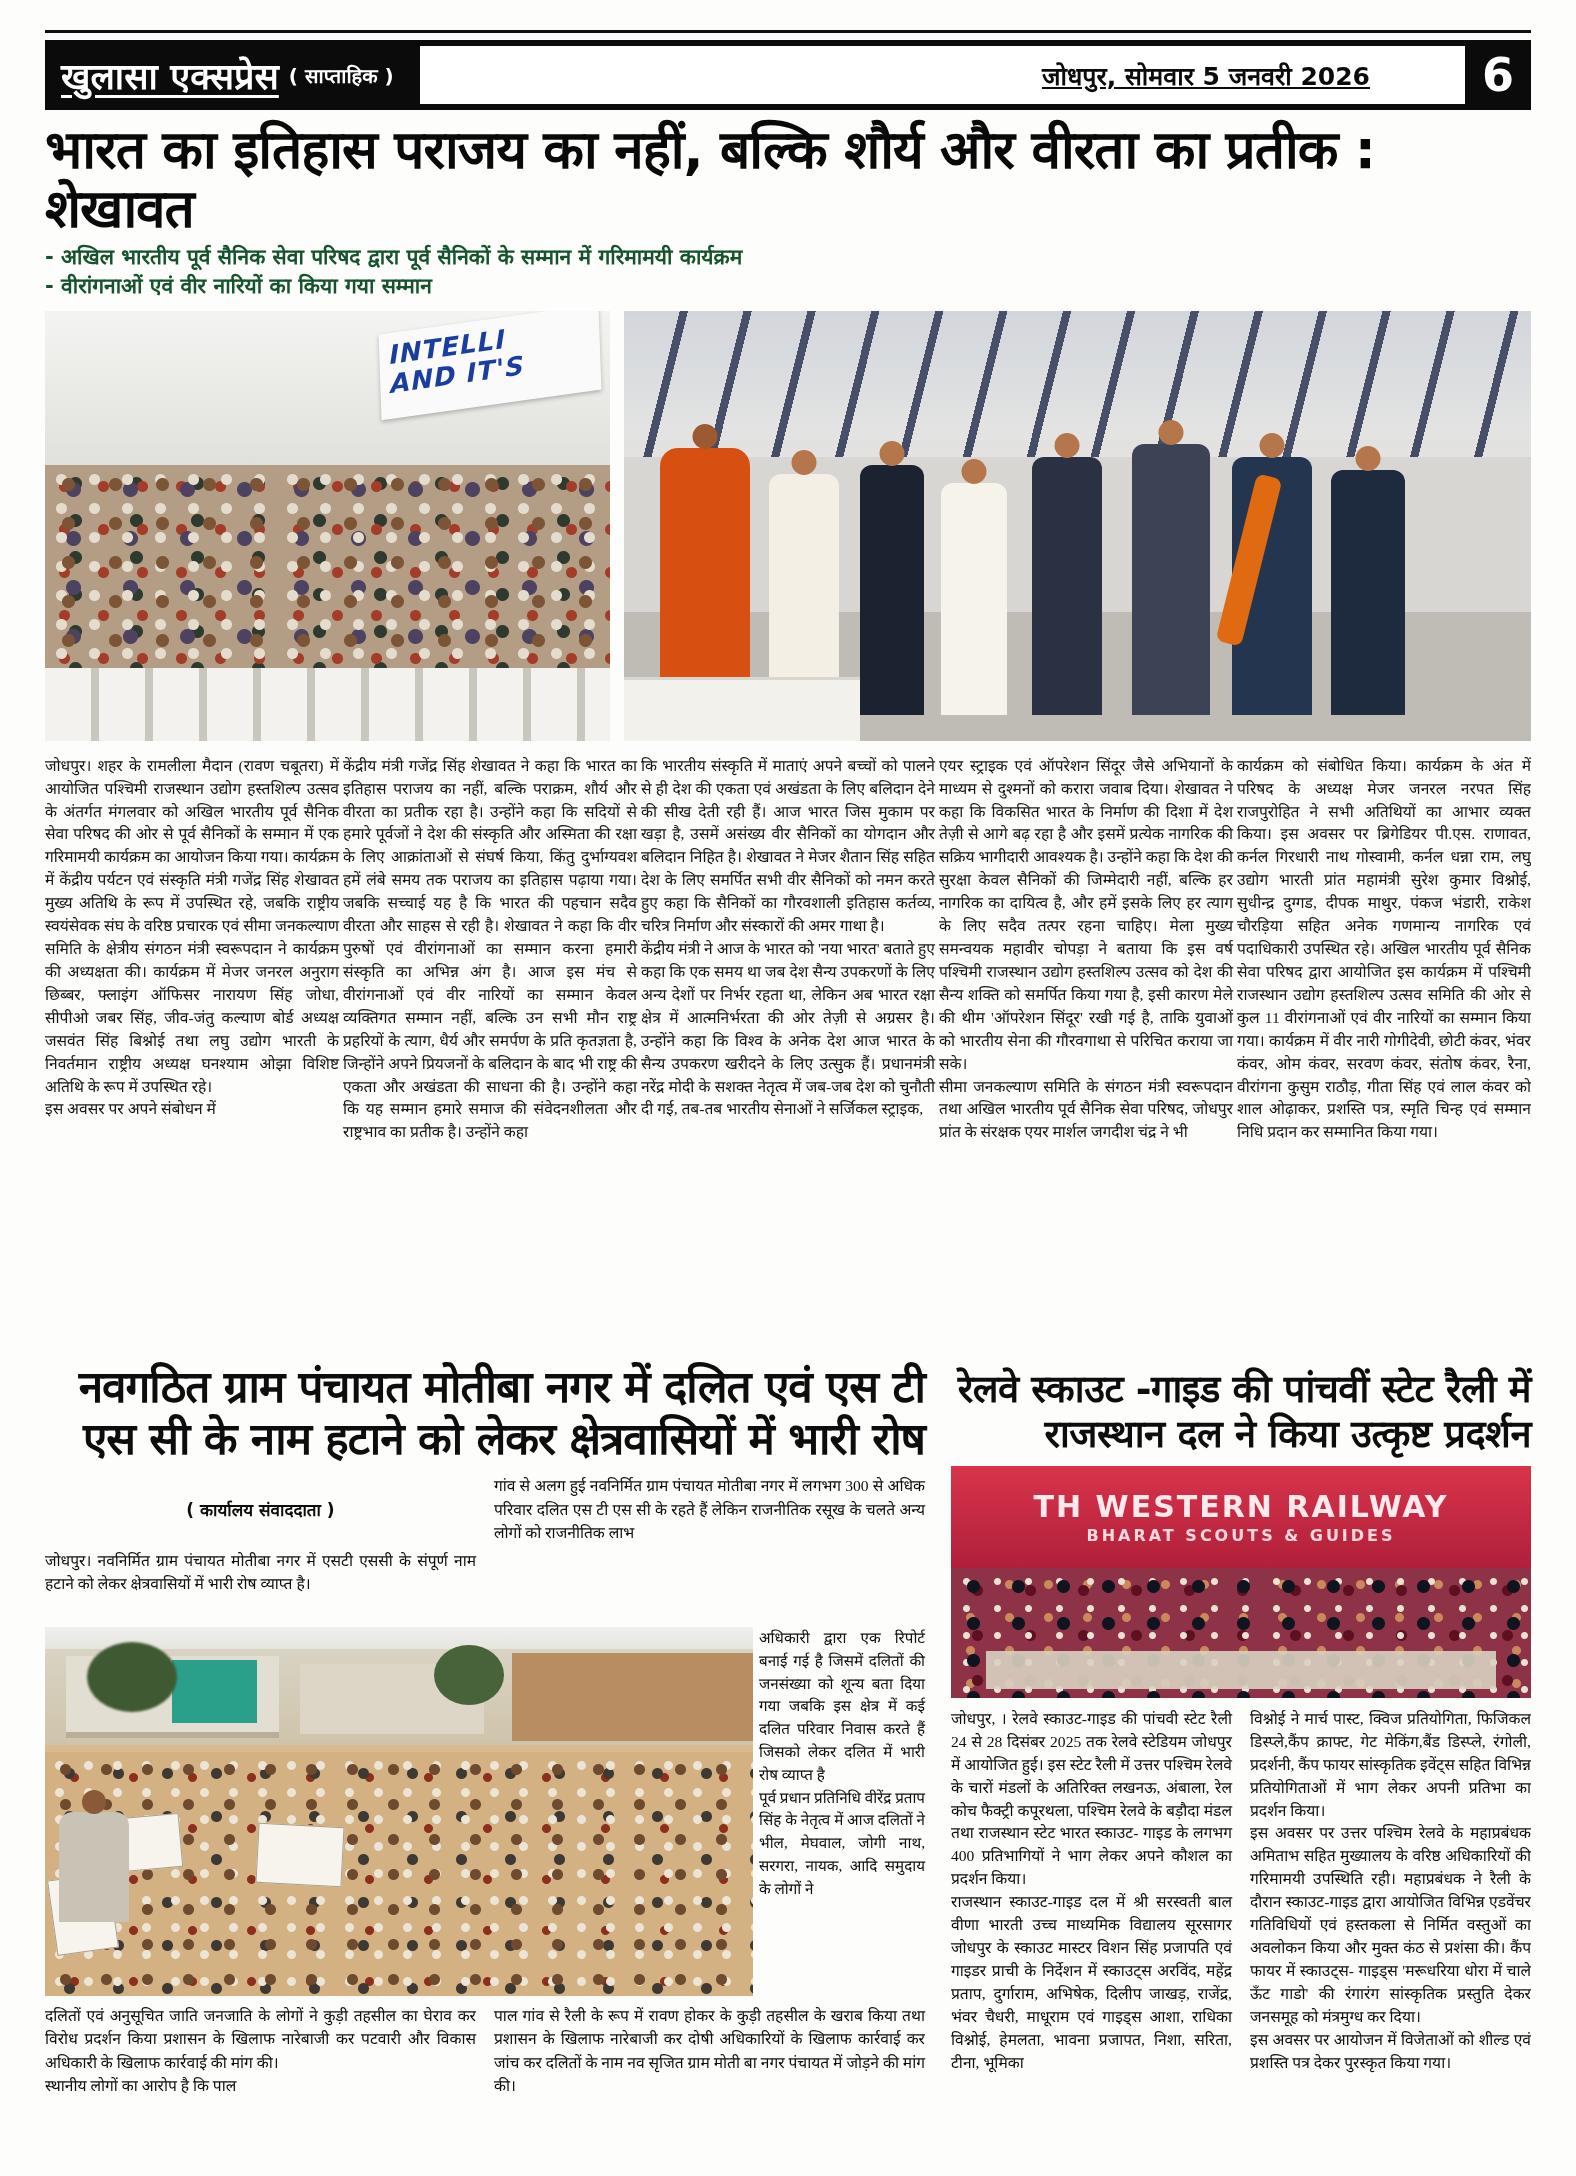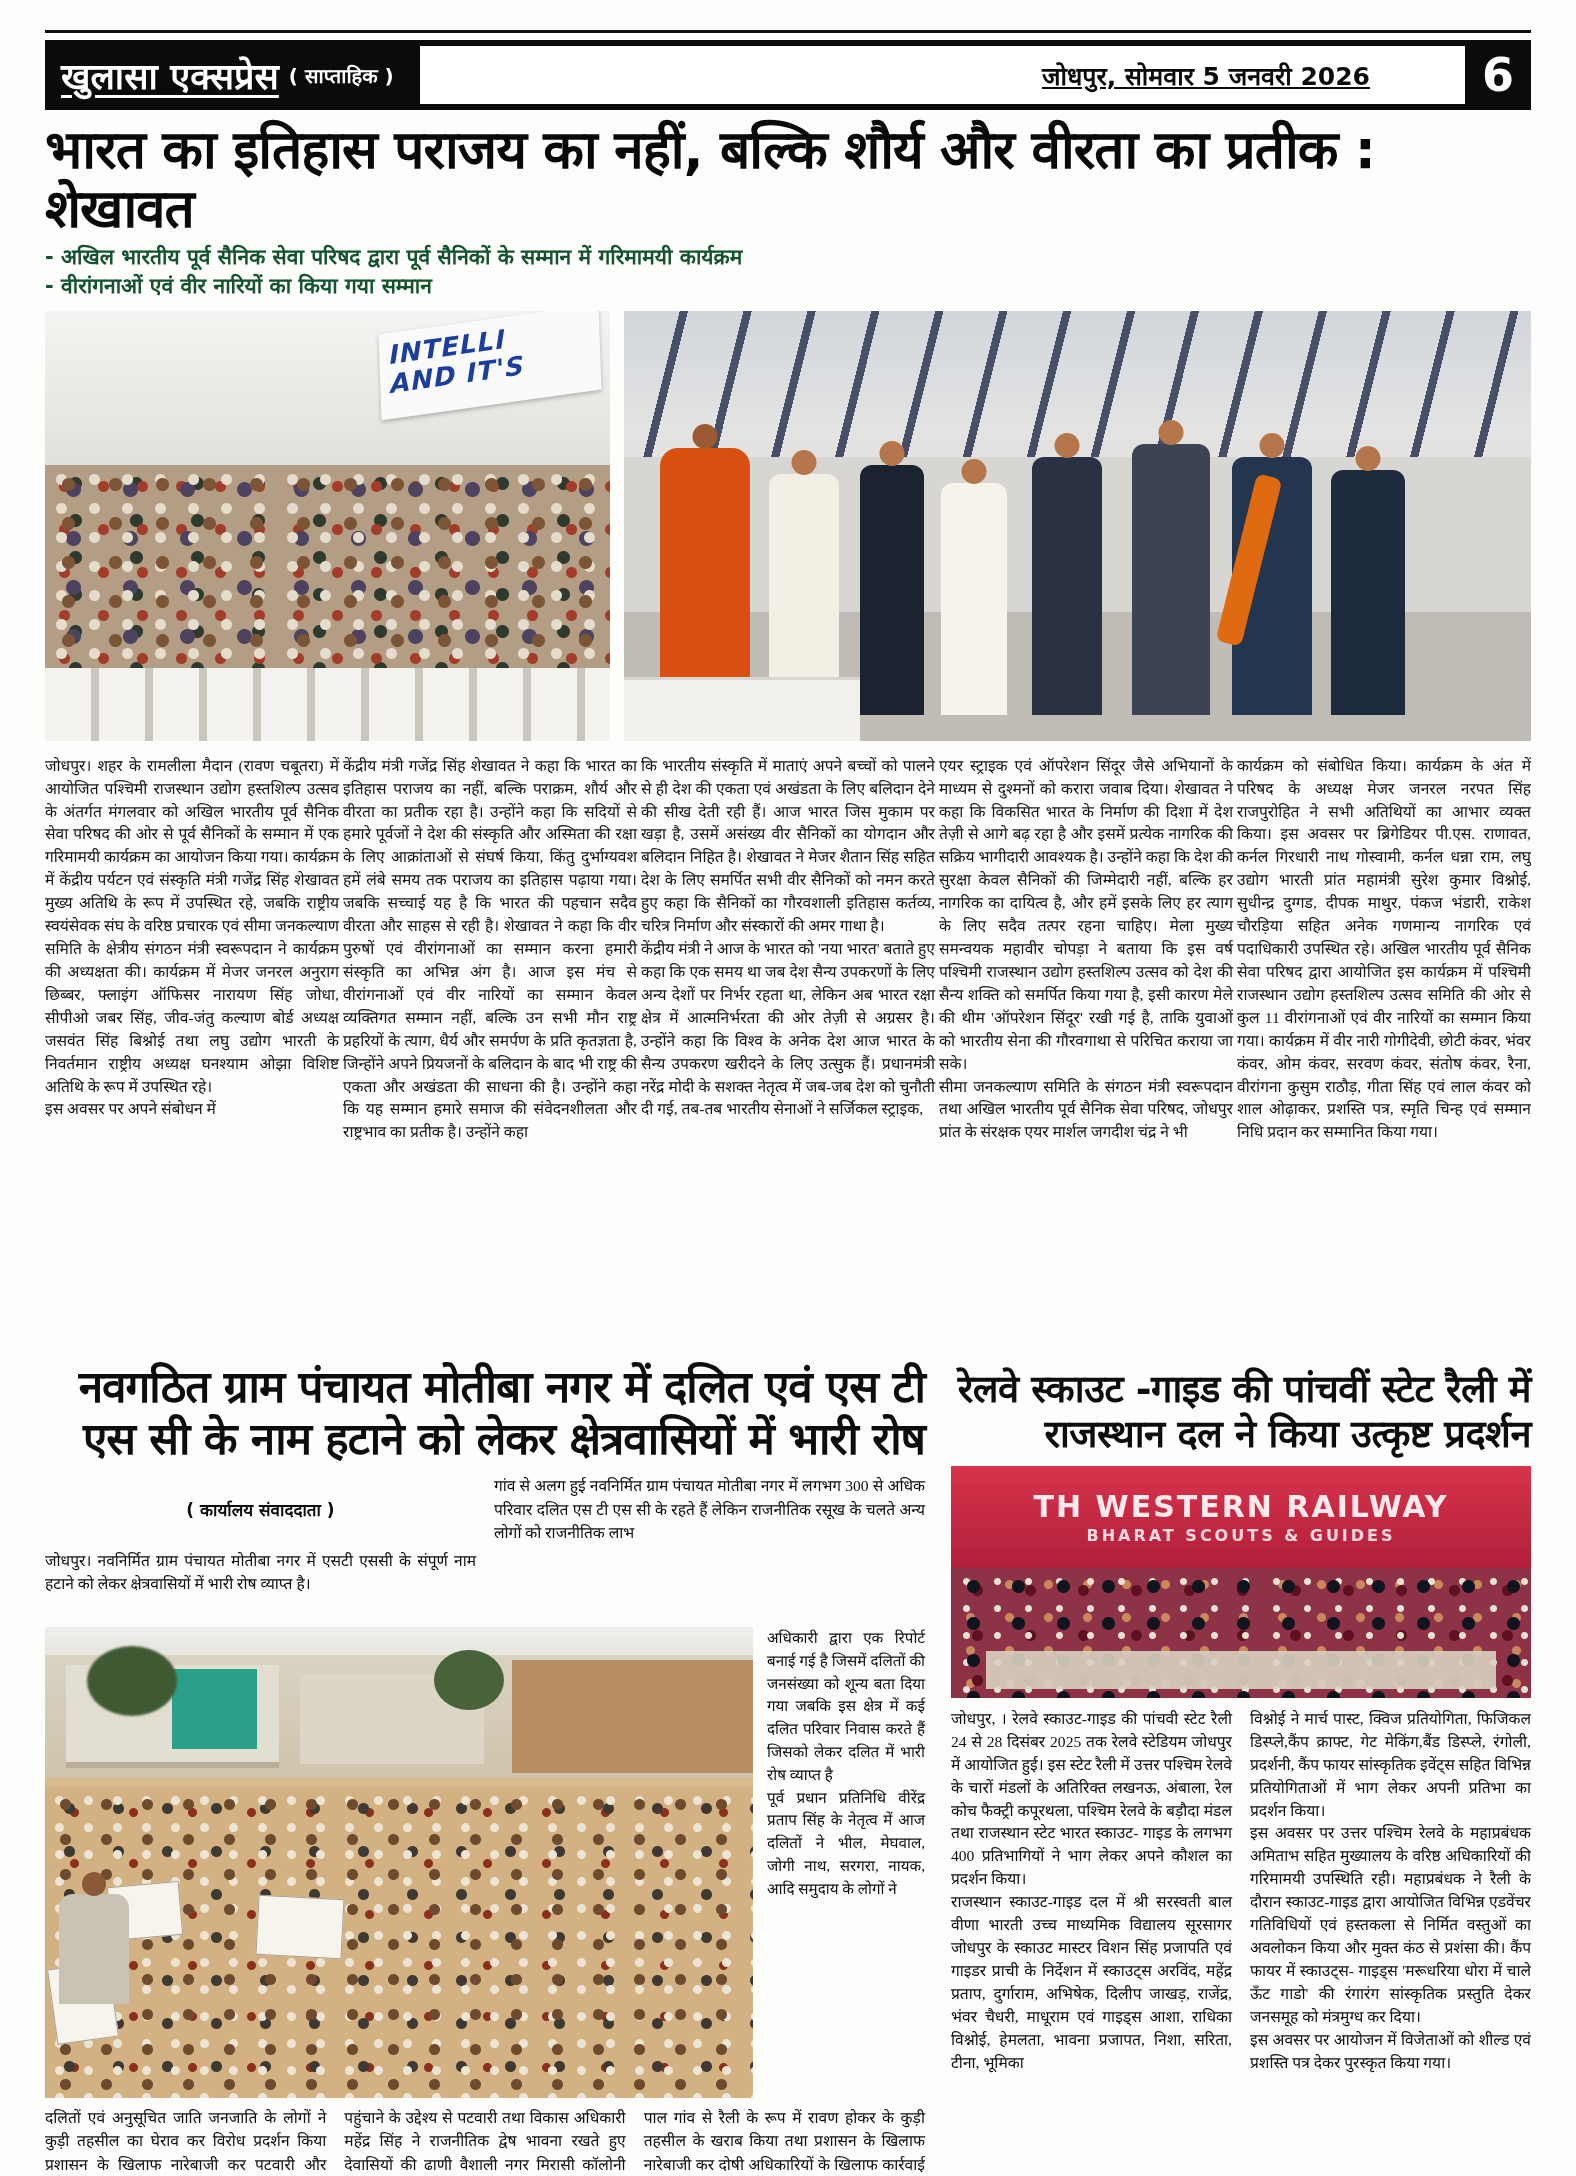--- a/index.html
+++ b/index.html
@@ -66,21 +66,21 @@
   .lead-cols{display:flex;gap:4px;margin-top:14px;height:588px;overflow:hidden;}
   .col{flex:1;font-size:15.6px;line-height:1.47;text-align:justify;white-space:pre-line;color:#141414;}
   
   .lower{display:flex;gap:26px;margin-top:16px;}
   .panchayat{width:880px;flex:none;}
   .sec-headline{margin:2px 0 10px;font-family:"DejaVu Sans",sans-serif;font-weight:800;
     font-size:44px;line-height:1.18;text-align:right;letter-spacing:-1px;}
   .top-cols,.bottom-cols{display:flex;gap:18px;}
   .pcol{flex:1;font-size:15.6px;line-height:1.5;text-align:justify;white-space:pre-line;}
   .byline{text-align:center;font-weight:bold;font-size:17px;margin-bottom:2px;font-family:"DejaVu Sans",sans-serif;}
-  .mid-row{display:flex;gap:14px;margin:8px 0 8px;height:471px;}
+  .mid-row{display:flex;gap:6px;margin:8px 0 8px;height:369px;}
   .photo3{width:708px;flex:none;position:relative;overflow:hidden;background:#d9ba8e;}
   .p3-sky{position:absolute;top:0;left:0;right:0;height:10%;background:linear-gradient(#eef0ee,#e0ddd2);}
   .p3-buildings{position:absolute;top:6%;left:0;right:0;height:26%;
     background:linear-gradient(#d9d3c4,#cfc4ab);}
   .p3-b1{position:absolute;top:8%;left:3%;width:30%;height:22%;background:#e3ded2;box-shadow:inset 0 -6px 0 #b9ae97;}
   .p3-tarp{position:absolute;top:9%;left:18%;width:12%;height:17%;background:#2aa08a;}
   .p3-b2{position:absolute;top:10%;left:36%;width:26%;height:19%;background:#ddd6c6;}
   .p3-wall{position:absolute;top:7%;right:0;width:34%;height:24%;background:#b98d62;}
   .p3-tree{position:absolute;top:4%;left:6%;width:90px;height:70px;border-radius:50%;background:#3f5a33;filter:blur(1px);}
   .p3-tree2{position:absolute;top:5%;left:55%;width:70px;height:60px;border-radius:50%;background:#48633a;}
@@ -208,21 +208,20 @@
           <div class="placard pl2"></div>
           <div class="placard pl3"></div>
           <div class="p3-sadhu"></div>
         </div>
         <div class="wrap-col">अधिकारी द्वारा एक रिपोर्ट बनाई गई है जिसमें दलितों की जनसंख्या को शून्य बता दिया गया जबकि इस क्षेत्र में कई दलित परिवार निवास करते हैं जिसको लेकर दलित में भारी रोष व्याप्त है
 पूर्व प्रधान प्रतिनिधि वीरेंद्र प्रताप सिंह के नेतृत्व में आज दलितों ने भील, मेघवाल, जोगी नाथ, सरगरा, नायक, आदि समुदाय के लोगों ने</div>
       </div>
       <div class="bottom-cols">
         <div class="pcol">दलितों एवं अनुसूचित जाति जनजाति के लोगों ने कुड़ी तहसील का घेराव कर विरोध प्रदर्शन किया प्रशासन के खिलाफ नारेबाजी कर पटवारी और विकास अधिकारी के खिलाफ कार्रवाई की मांग की।
 स्थानीय लोगों का आरोप है कि पाल</div>
-        <div class="pcol">पहुंचाने के उद्देश्य से पटवारी तथा विकास अधिकारी महेंद्र सिंह ने राजनीतिक द्वेष भावना रखते हुए देवासियों की ढाणी वैशाली नगर मिरासी कॉलोनी जोगियो के बास बास, रिको शिल्प ग्राम, महादेव नगर सहित विभिन्न क्षेत्र में निवास कर रहे दलित</div>
         <div class="pcol">पाल गांव से रैली के रूप में रावण होकर के कुड़ी तहसील के खराब किया तथा प्रशासन के खिलाफ नारेबाजी कर दोषी अधिकारियों के खिलाफ कार्रवाई कर जांच कर दलितों के नाम नव सृजित ग्राम मोती बा नगर पंचायत में जोड़ने की मांग की।</div>
       </div>
     </section>
 
     <section class="scout">
       <h2 class="scout-headline">रेलवे स्काउट -गाइड की पांचवीं स्टेट रैली में राजस्थान दल ने किया उत्कृष्ट प्रदर्शन</h2>
       <div class="photo4">
         <div class="p4-banner">
           <span class="l1">TH WESTERN RAILWAY</span>
           <span class="l2">BHARAT SCOUTS &amp; GUIDES</span>

